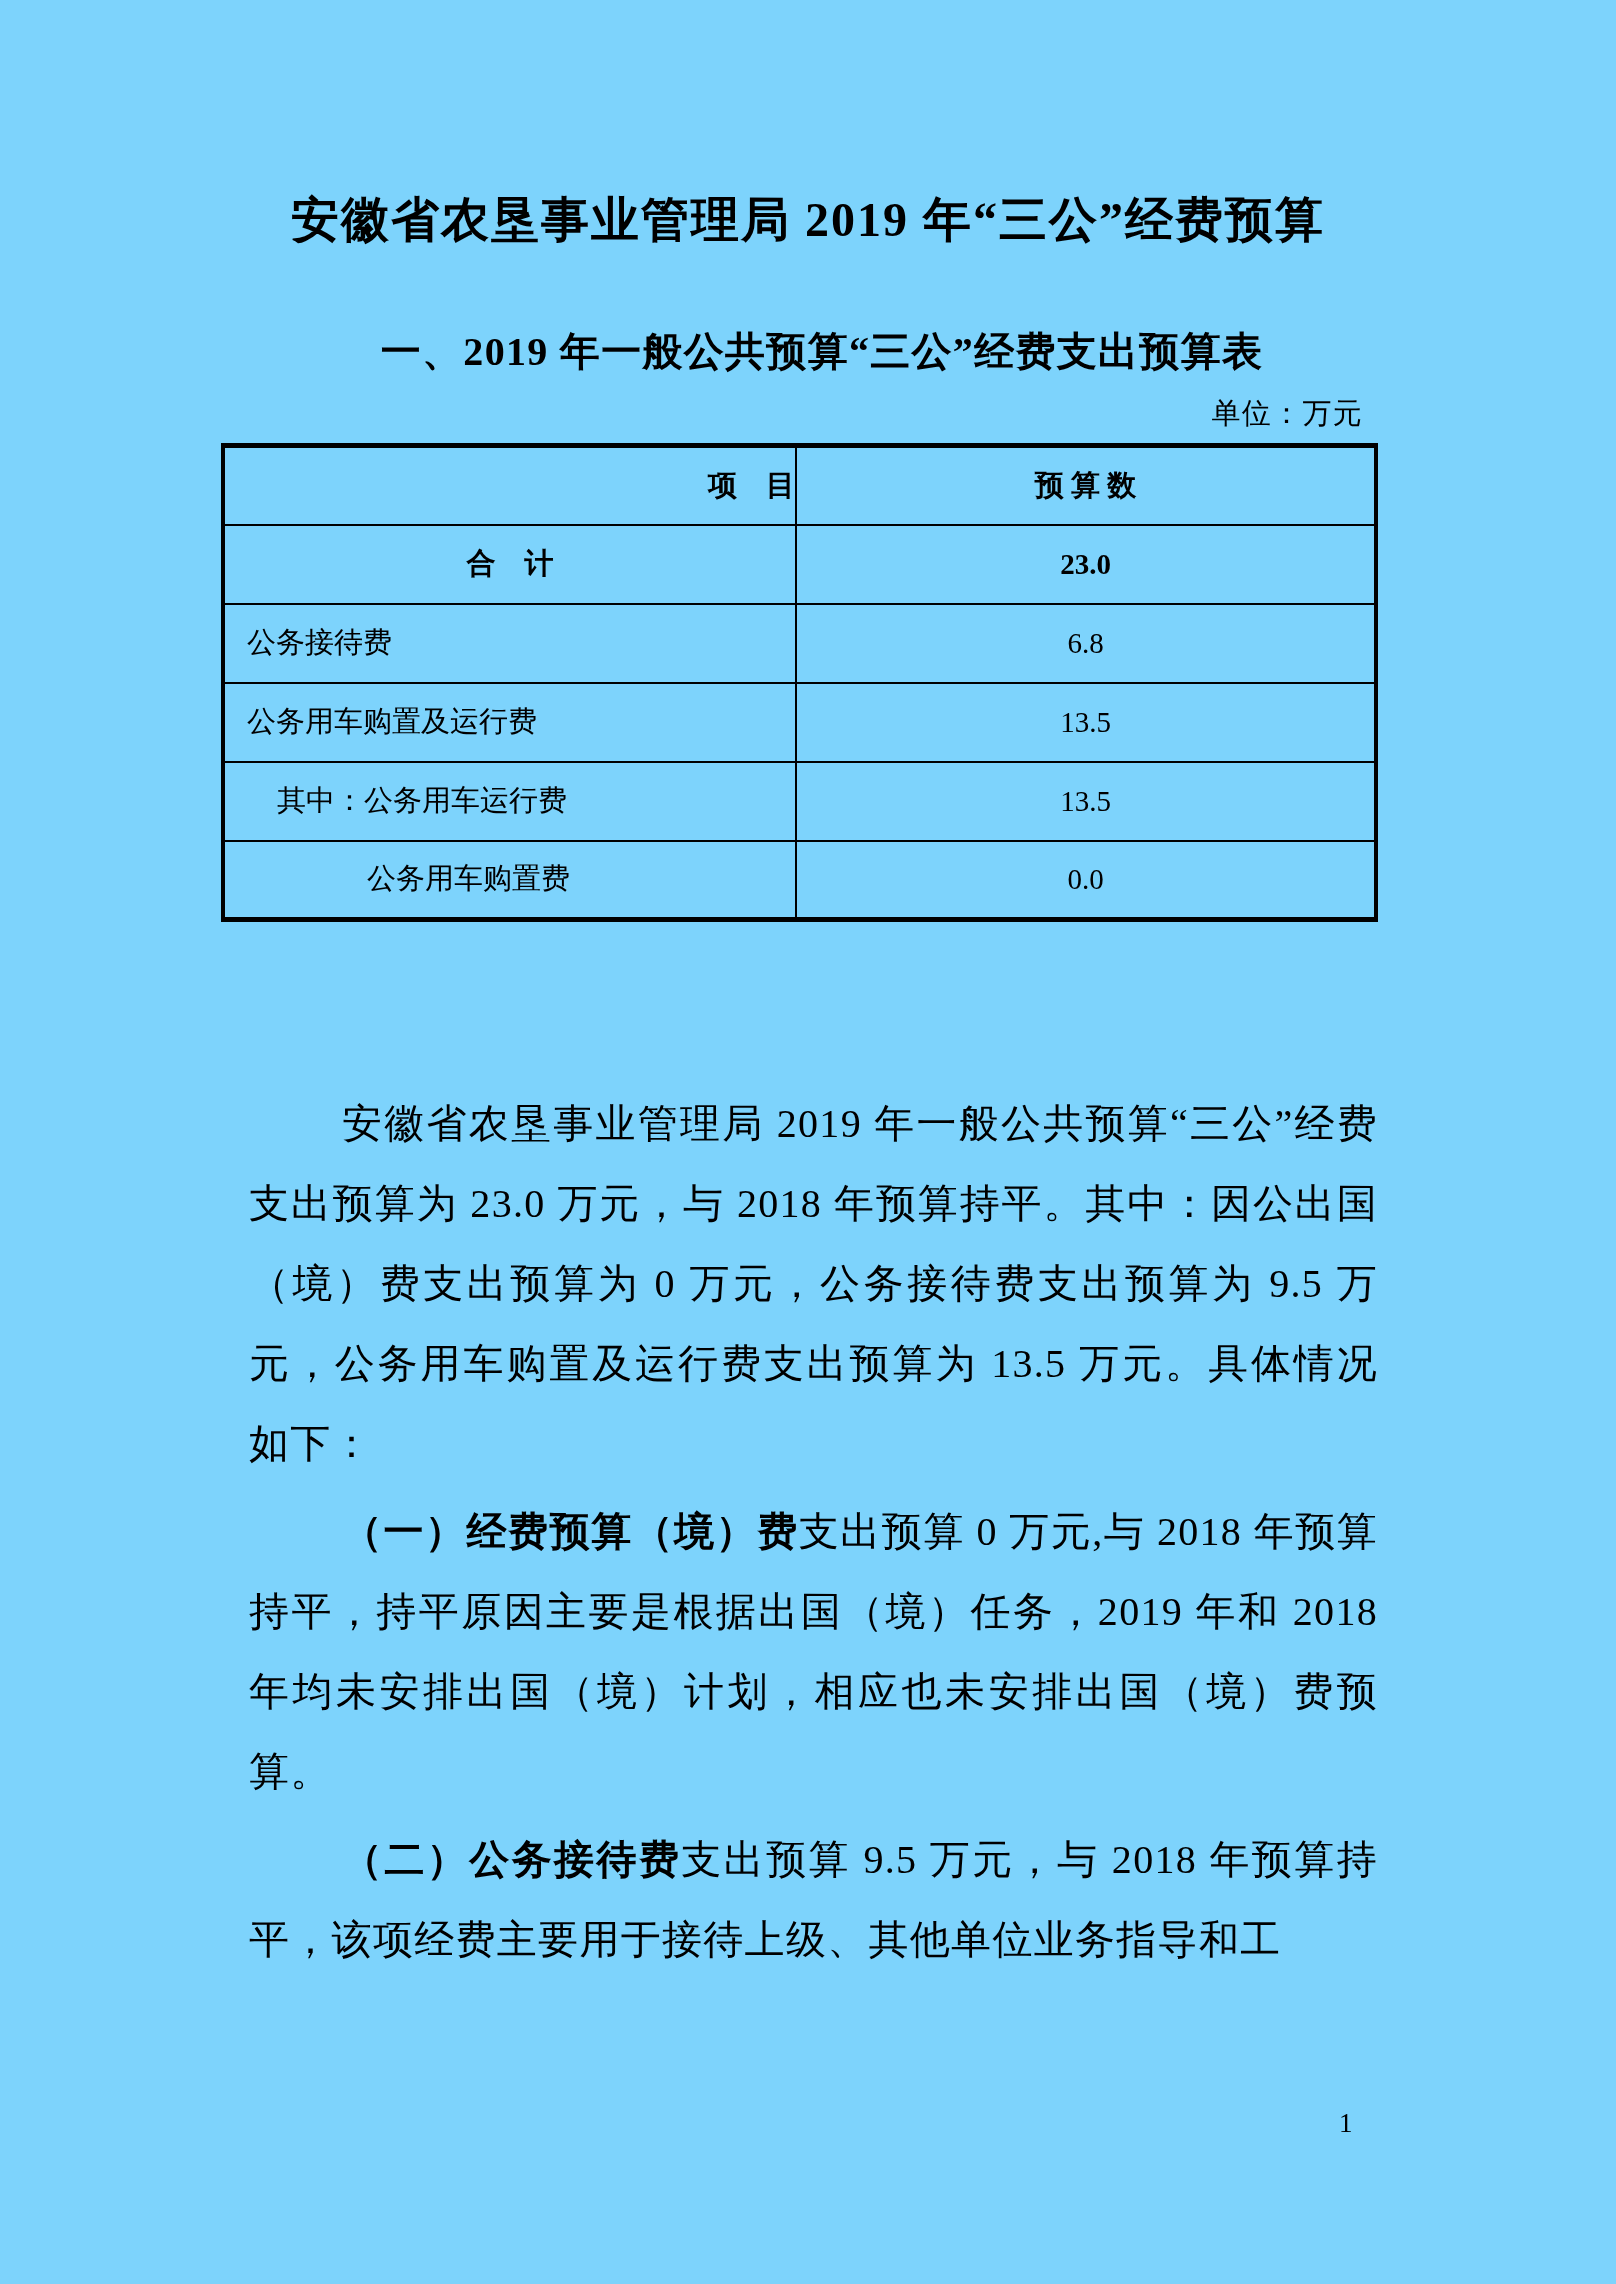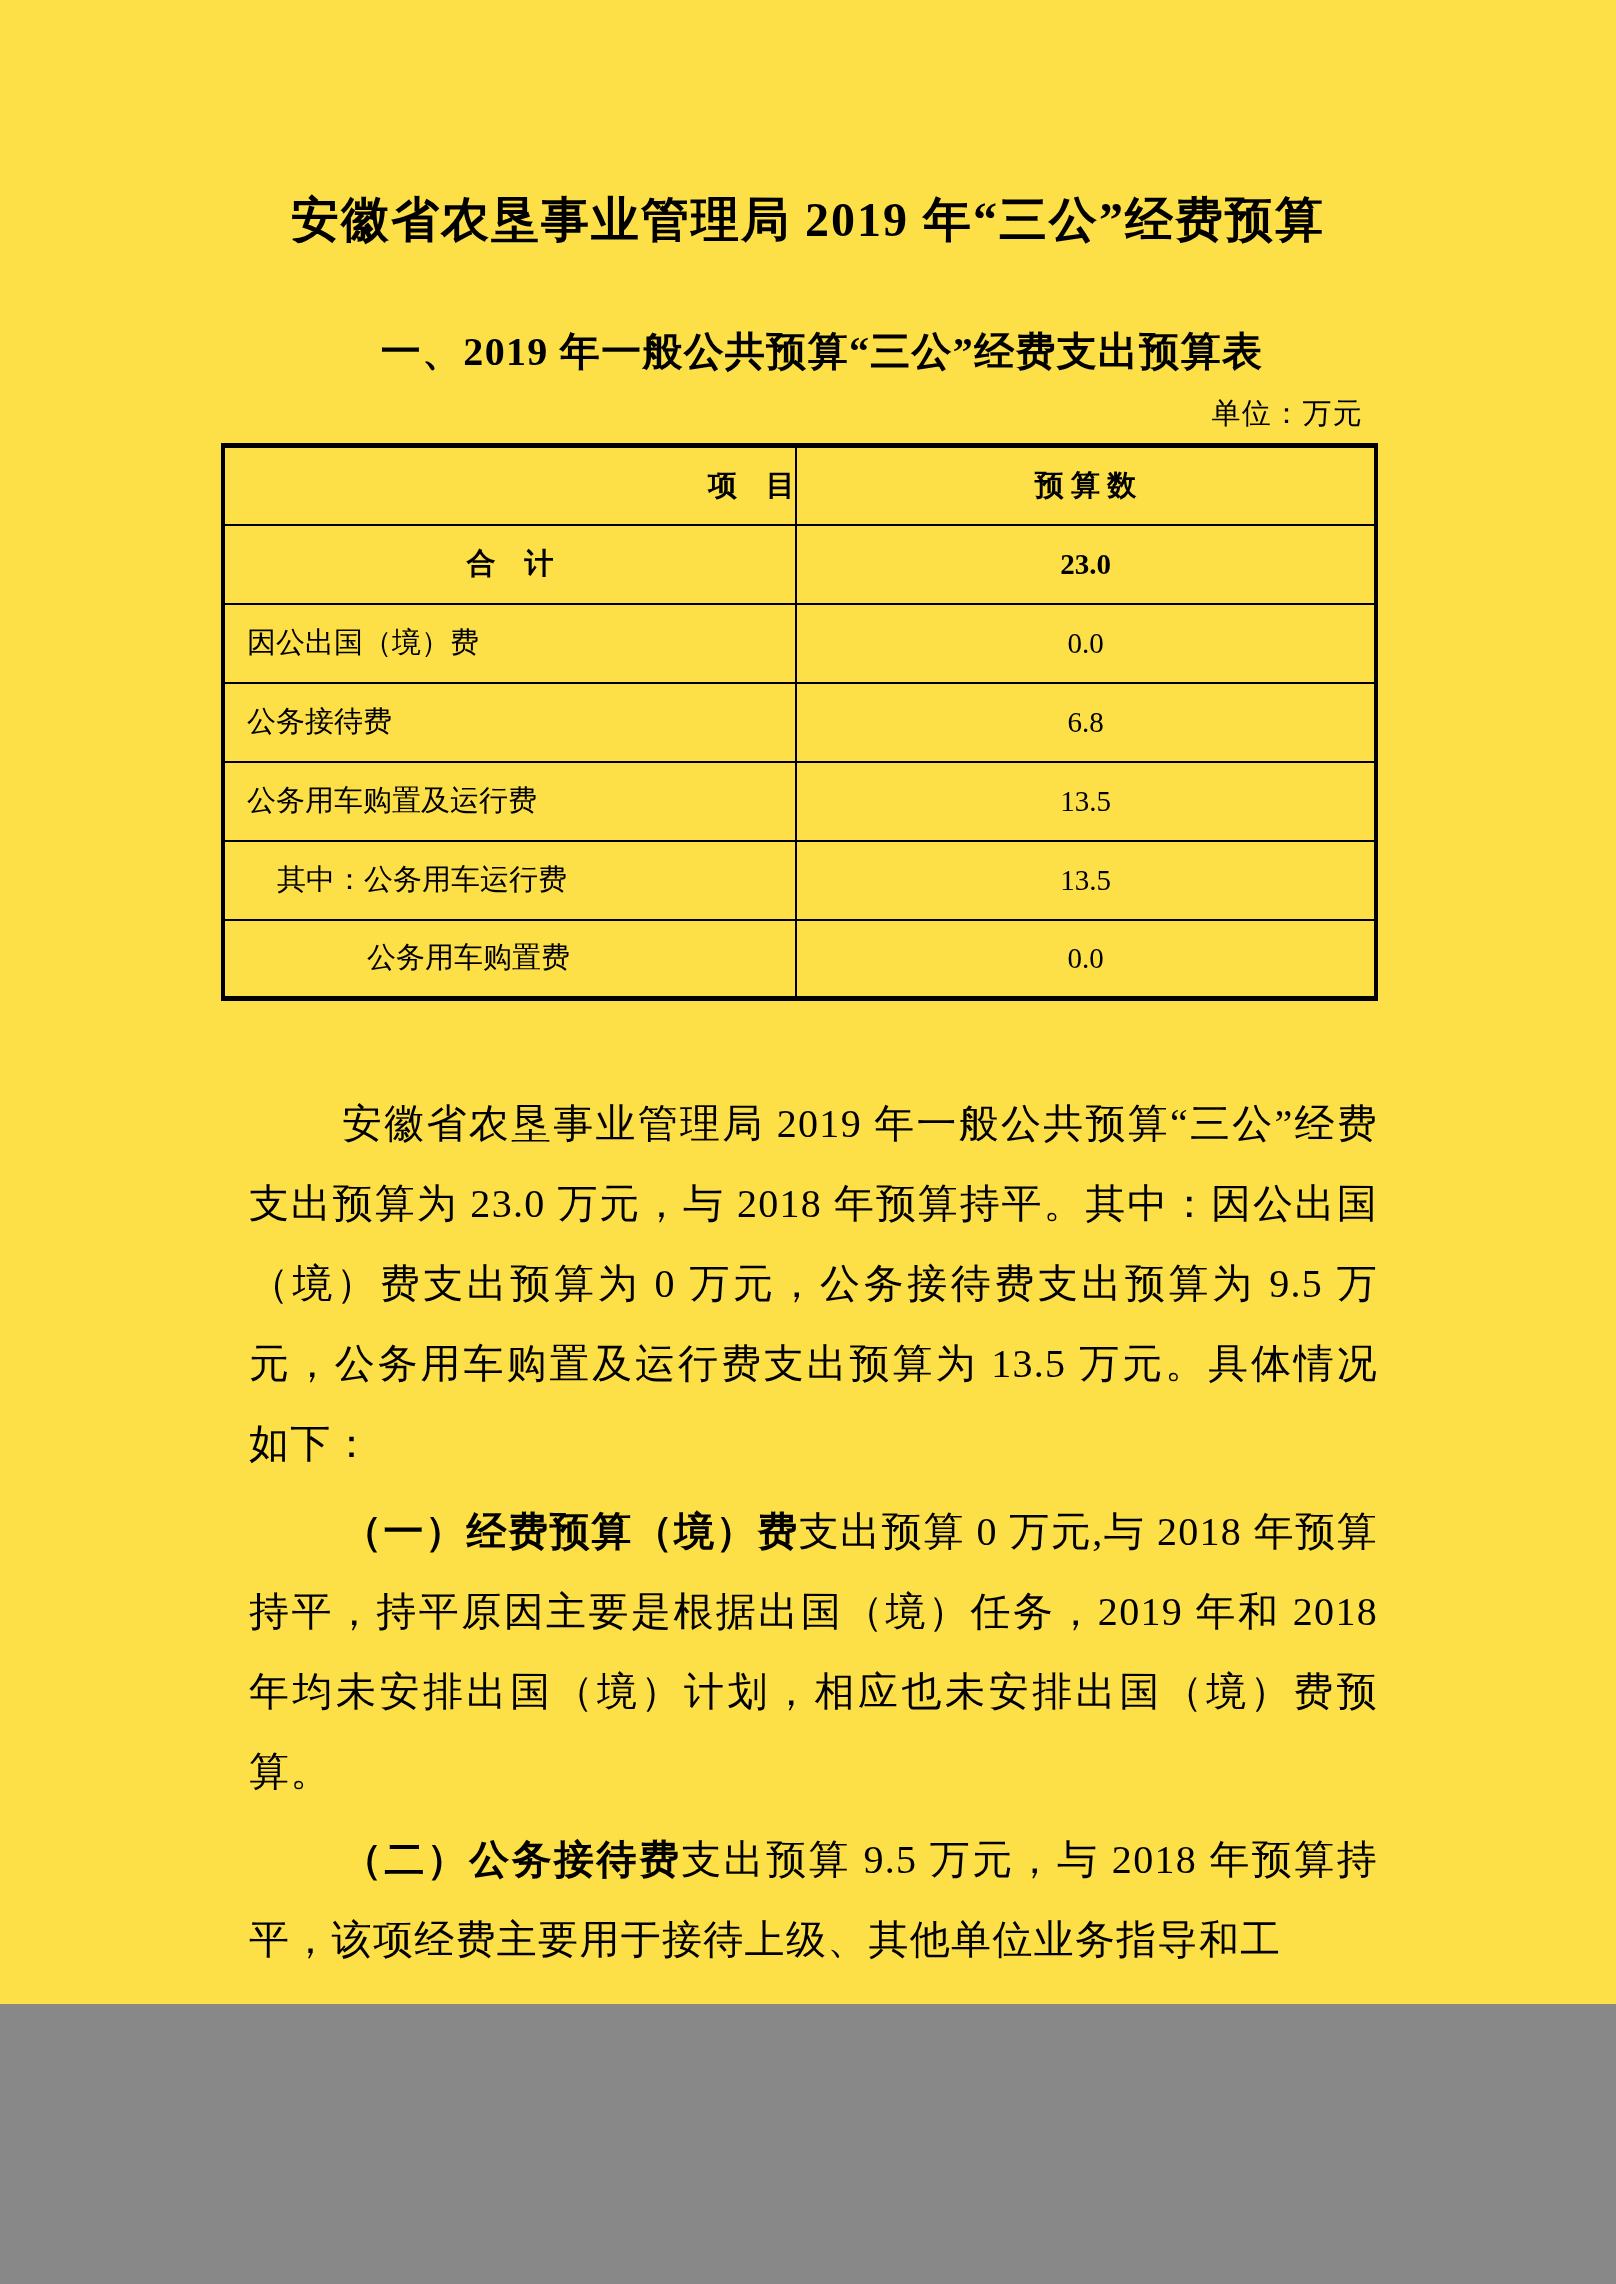--- a/index.html
+++ b/index.html
@@ -1,23 +1,23 @@
 <!DOCTYPE html>
 <html style="font-size:10.4px"><head>
 <meta charset="utf-8">
 <style>
   html, body { margin: 0; padding: 0; background: #888; }
   * { box-sizing: border-box; }
 
   .page {
     position: relative;
     width: 1616px;
-    height: 2004px;
+    height: 2284px;
     margin: 0 auto;
-    background: #fde047;
+    background: #7dd3fc;
     color: #000000;
     font-family: "Liberation Serif", "DejaVu Serif", serif;
     overflow: hidden;
     padding-left: 40px;
   }
 
   .doc-title {
     position: absolute;
     top: 188px;
     left: 0;
@@ -127,24 +127,20 @@
     <tbody>
         <tr>
       <th class="outer-t outer-l">项　目</th>
       <th class="outer-t outer-r">预 算 数</th>
     </tr>
     <tr class="total">
       <td class="item outer-l">合　计</td>
       <td class="value outer-r">23.0</td>
     </tr>
     <tr>
-      <td class="item outer-l">因公出国（境）费</td>
-      <td class="value outer-r">0.0</td>
-    </tr>
-    <tr>
       <td class="item outer-l">公务接待费</td>
       <td class="value outer-r">6.8</td>
     </tr>
     <tr>
       <td class="item outer-l">公务用车购置及运行费</td>
       <td class="value outer-r">13.5</td>
     </tr>
     <tr>
       <td class="item indent-1 outer-l">其中：公务用车运行费</td>
       <td class="value outer-r">13.5</td>

